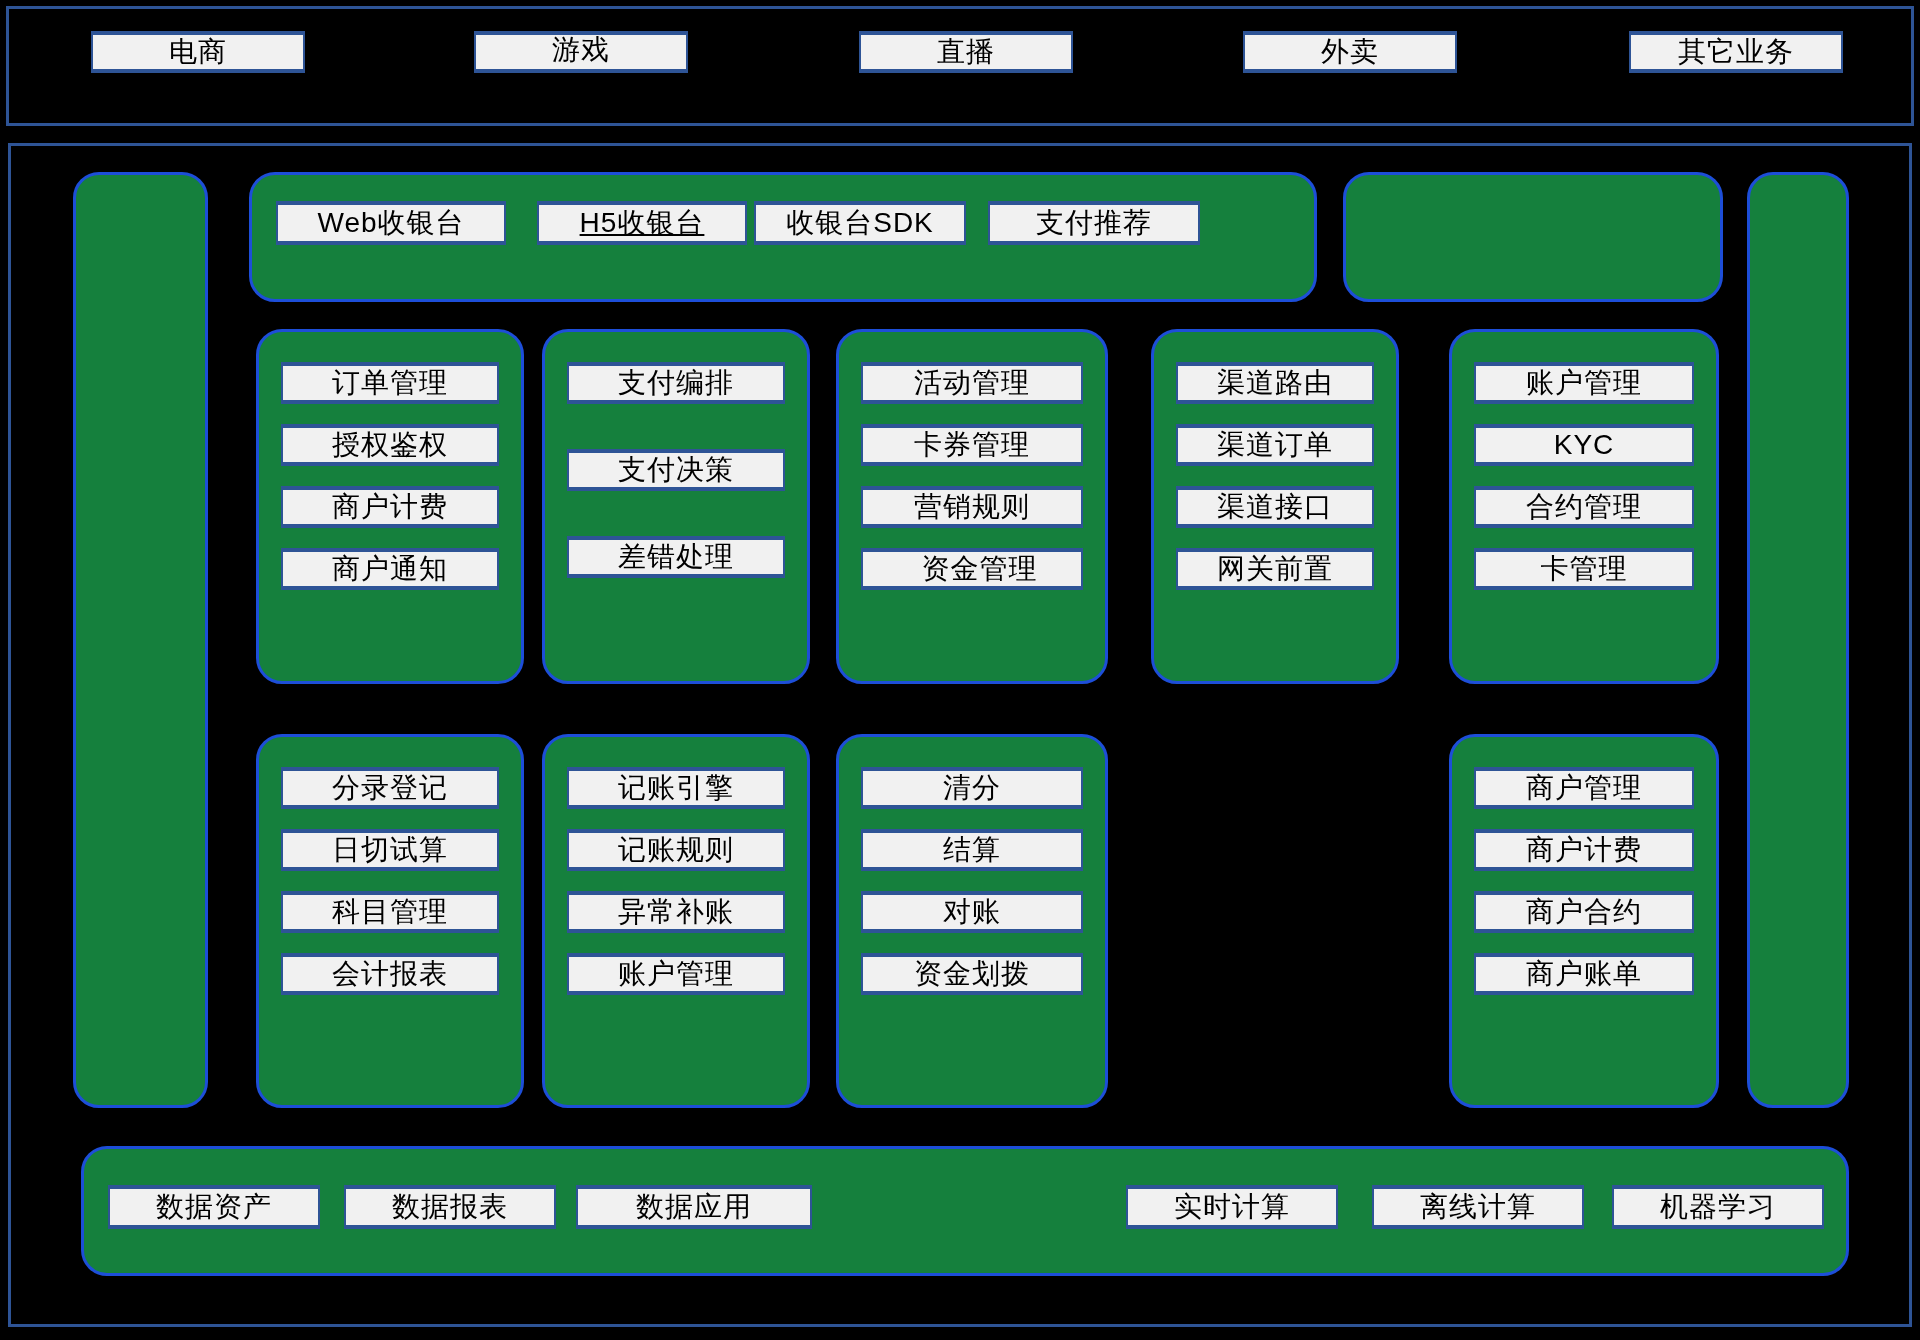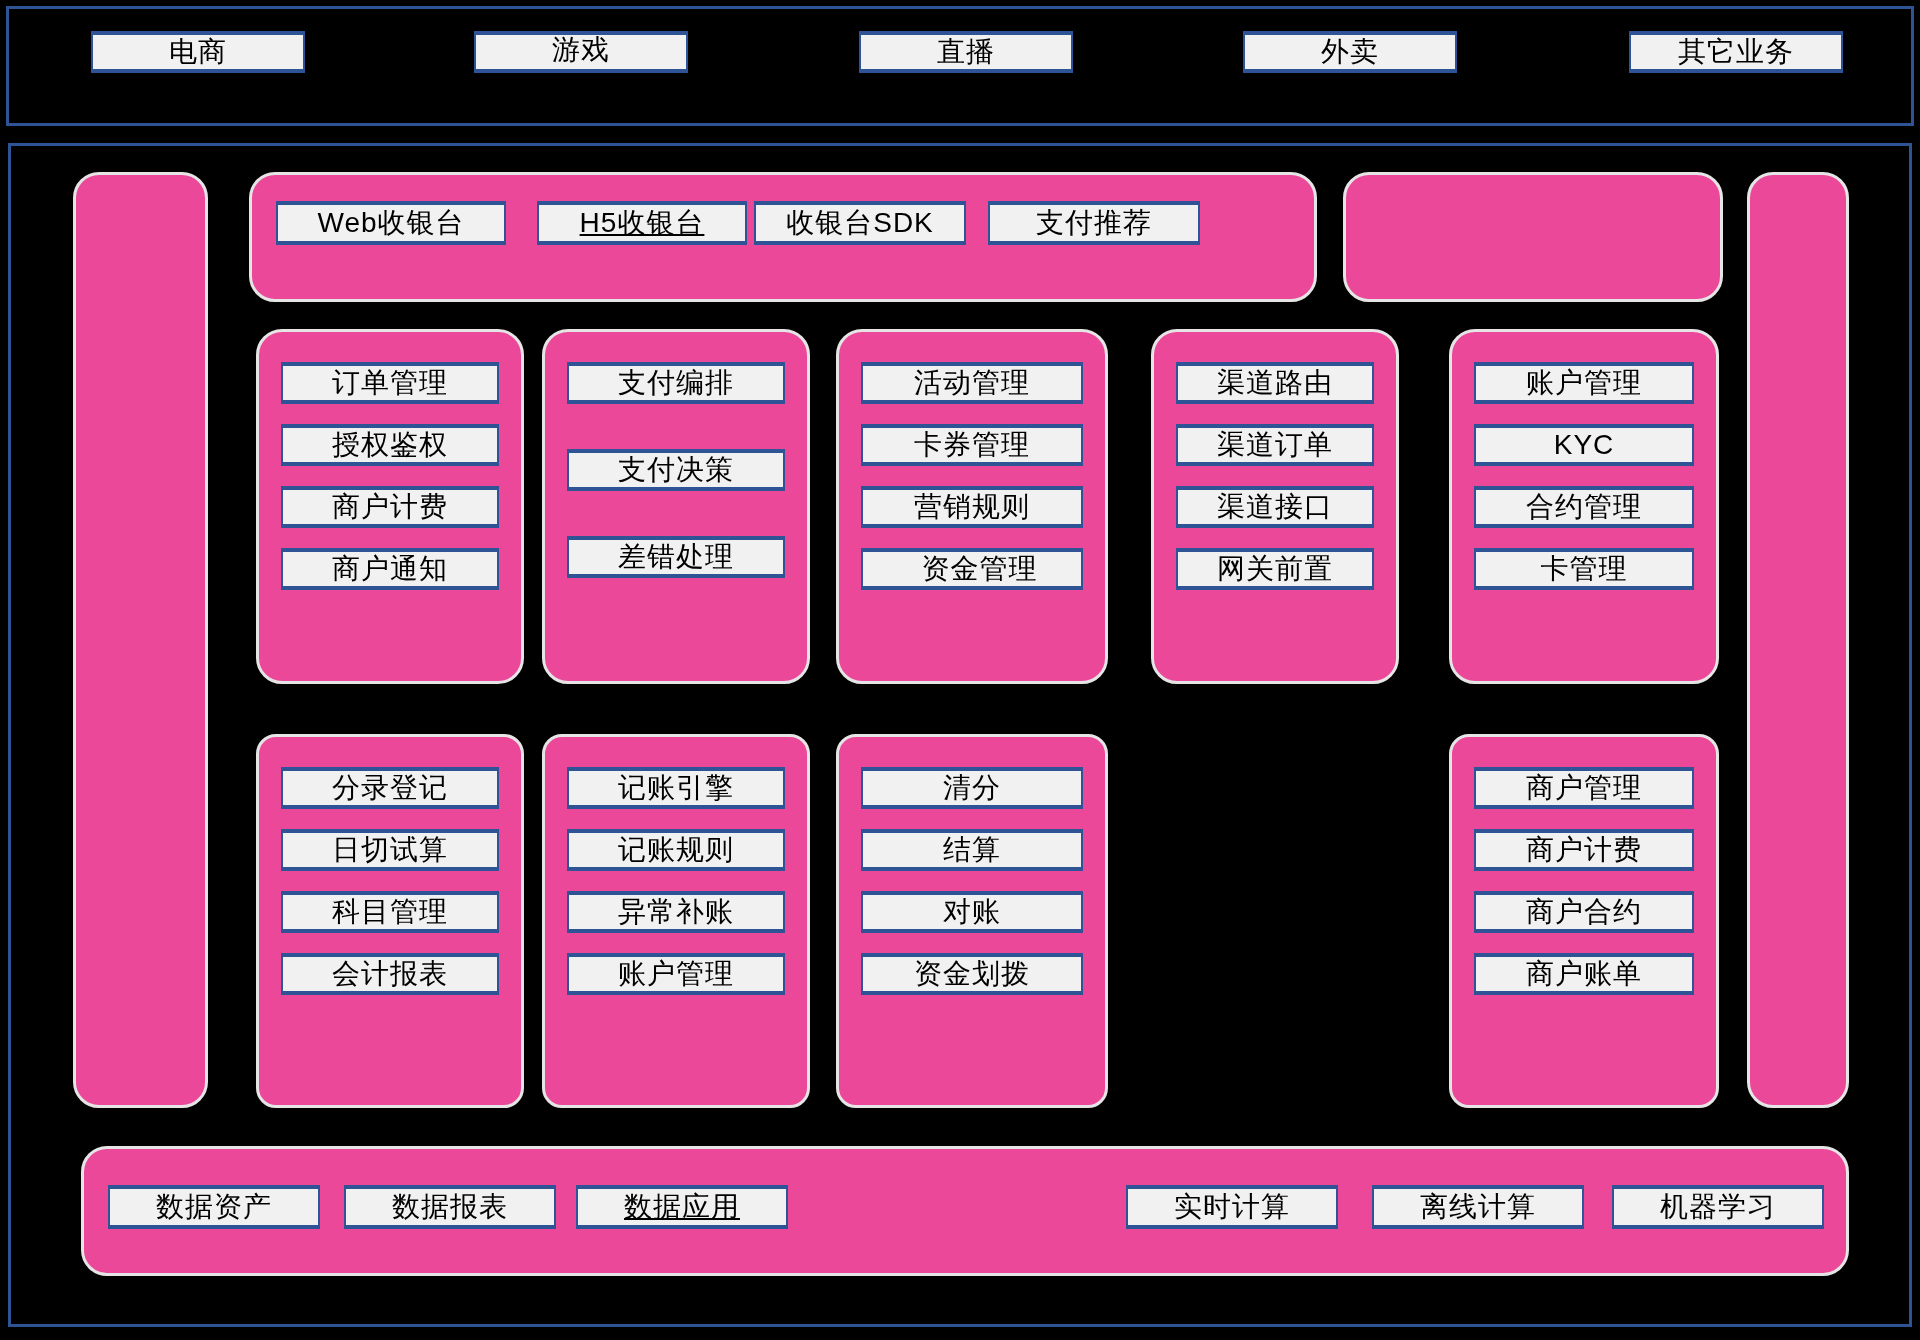--- a/index.html
+++ b/index.html
@@ -67,44 +67,44 @@
     width: 1904px;
     height: 1184px;
     border: 3px solid #2e5496;
     box-sizing: border-box;
     background: #000;
   }
 
   
   .group {
     position: absolute;
-    border: 3px solid #e5e5e5;
+    border: 3px solid #1d4ed8;
     border-radius: 26px;
     box-sizing: border-box;
-    background: #ec4899;
+    background: #15803d;
   }
 
   
   #left-rail  { left: 62px;  top: 26px;  width: 135px; height: 936px; }
   #right-rail { left: 1736px; top: 26px; width: 102px; height: 936px; }
 
   
   #checkout-group  { left: 238px;  top: 26px; width: 1068px; height: 130px; }
   #top-right-blank { left: 1332px; top: 26px; width: 380px; height: 130px; }
 
   .checkout-chip {
     position: absolute;
     top: 26px;
     height: 44px;
   }
 
   
   .module-group { width: 268px; }
   .row1 { top: 183px; height: 355px; }
-  .row2 { top: 588px; height: 374px; border-radius: 20px; }
+  .row2 { top: 588px; height: 374px; }
 
   .col1 { left: 245px; }
   .col2 { left: 531px; }
   .col3 { left: 825px; }
   .col4 { left: 1140px; }
   .col5 { left: 1438px; }
 
   .module-group.wide3 { width: 272px; }
   .module-group.wide4 { width: 248px; }
   .module-group.wide5 { width: 270px; }
@@ -206,18 +206,18 @@
   <div class="group module-group wide5 row2 col5">
       <div class="chip mod-chip" style="top: 30px;">商户管理</div>
       <div class="chip mod-chip" style="top: 92px;">商户计费</div>
       <div class="chip mod-chip" style="top: 154px;">商户合约</div>
       <div class="chip mod-chip" style="top: 216px;">商户账单</div>
     </div>
 
   <div class="group" id="data-group">
       <div class="chip data-chip" style="left: 24px; width: 212px;">数据资产</div>
       <div class="chip data-chip" style="left: 260px; width: 212px;">数据报表</div>
-      <div class="chip data-chip" style="left: 492px; width: 212px; text-decoration: underline;">数据应用</div>
+      <div class="chip data-chip" style="left: 492px; width: 236px;">数据应用</div>
       <div class="chip data-chip" style="left: 1042px; width: 212px;">实时计算</div>
       <div class="chip data-chip" style="left: 1288px; width: 212px;">离线计算</div>
       <div class="chip data-chip" style="left: 1528px; width: 212px;">机器学习</div>
     </div>
 </div>
 
 </body></html>

